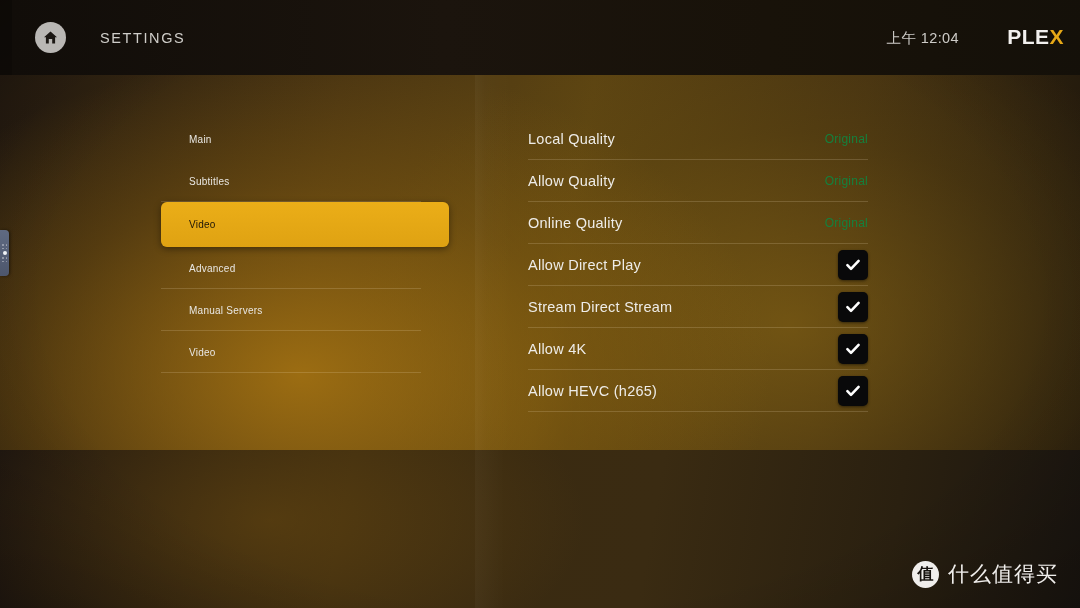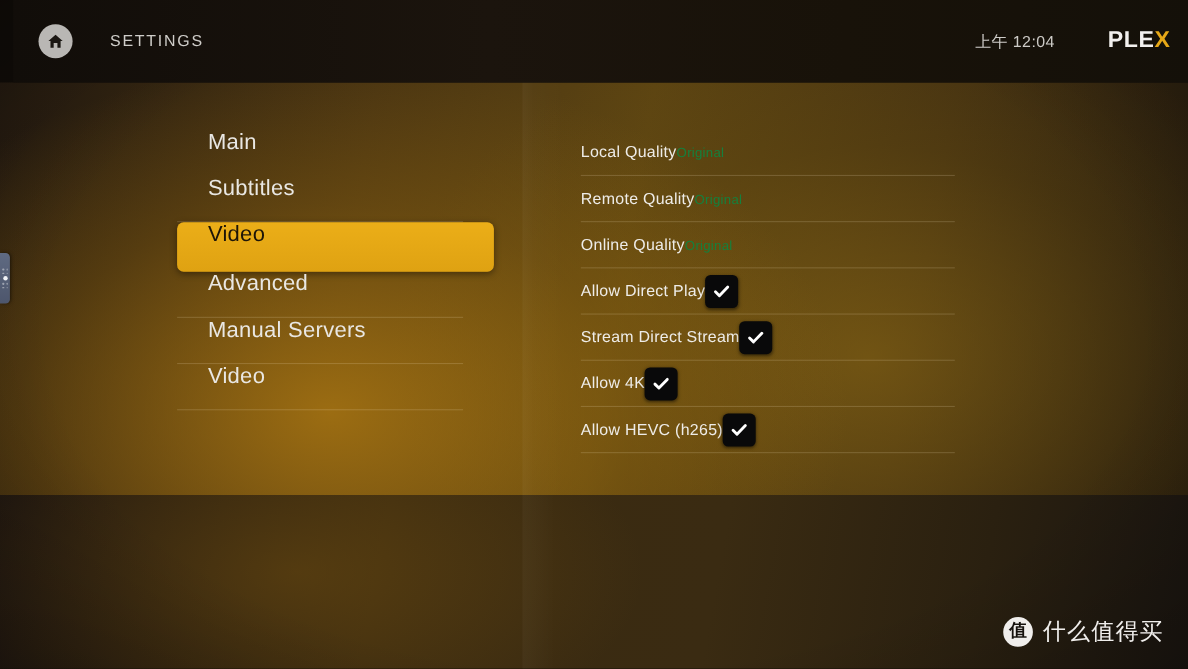--- a/index.html
+++ b/index.html
@@ -81,42 +81,43 @@
   }
   .side-handle .dotrow { display:flex; gap:2px; }
   .side-handle .dot { width:1.5px; height:1.5px; background:rgba(255,255,255,0.42); border-radius:50%; }
   .side-handle .dot.big { width:4px; height:4px; background:#f0f2f6; }
 
   
   .nav {
     position:absolute; left:161px; top:118px; width:288px; z-index:6;
   }
   .nav-item {
-    position:relative; height:42px; display:flex; 
+    position:relative; height:42px; display:flex; align-items:center;
     padding-left:28px;
-    font-size:20px; color:#e9e7e3; letter-spacing:0.25px;
+    font-size:10px; color:#e9e7e3; letter-spacing:0.25px;
   }
   .nav-item .nav-label { position:relative; z-index:2; }
   .nav-item .nav-rule {
     position:absolute; left:0px; bottom:0; width:260px; height:1px;
     background:rgba(255,240,210,0.17);
   }
   .nav-item.selected {
     height:45px; margin-left:0px; width:288px;
     background:linear-gradient(180deg,#ebae18 0%, #dfa212 100%);
     border-radius:6px; color:#1d1508; font-weight:400;
     box-shadow:0 2px 7px rgba(0,0,0,0.42);
   }
 
   
   .settings {
     position:absolute; left:528px; top:118px; width:340px; z-index:6;
   }
   .srow {
     position:relative; height:42px; display:flex; align-items:center;
+    justify-content:space-between;
     font-size:14.5px; color:#eeece8; letter-spacing:0.25px;
   }
   .srow .srule {
     position:absolute; left:0; bottom:0; width:340px; height:1px;
     background:rgba(255,240,210,0.17);
   }
   .srow .sval { color:#15803d; font-size:12px; }
   .checkbox {
     width:30px; height:30px; border-radius:5px;
     background:#09090a;
@@ -219,21 +220,21 @@
   </div>
 
 <div class="settings" id="settings-root">
     <div class="srow">
       <div class="srule"></div>
       <span>Local Quality</span>
       <span class="sval">Original</span>
     </div>
     <div class="srow">
       <div class="srule"></div>
-      <span>Remote Quality</span>
+      <span>Allow Quality</span>
       <span class="sval">Original</span>
     </div>
     <div class="srow">
       <div class="srule"></div>
       <span>Online Quality</span>
       <span class="sval">Original</span>
     </div>
     <div class="srow">
       <div class="srule"></div>
       <span>Allow Direct Play</span>

